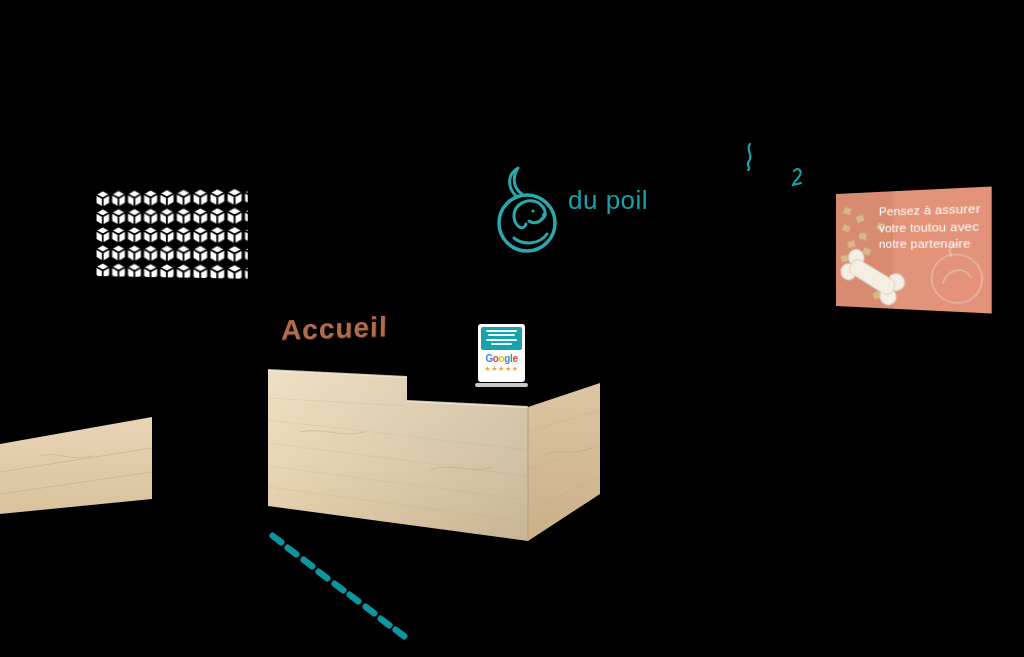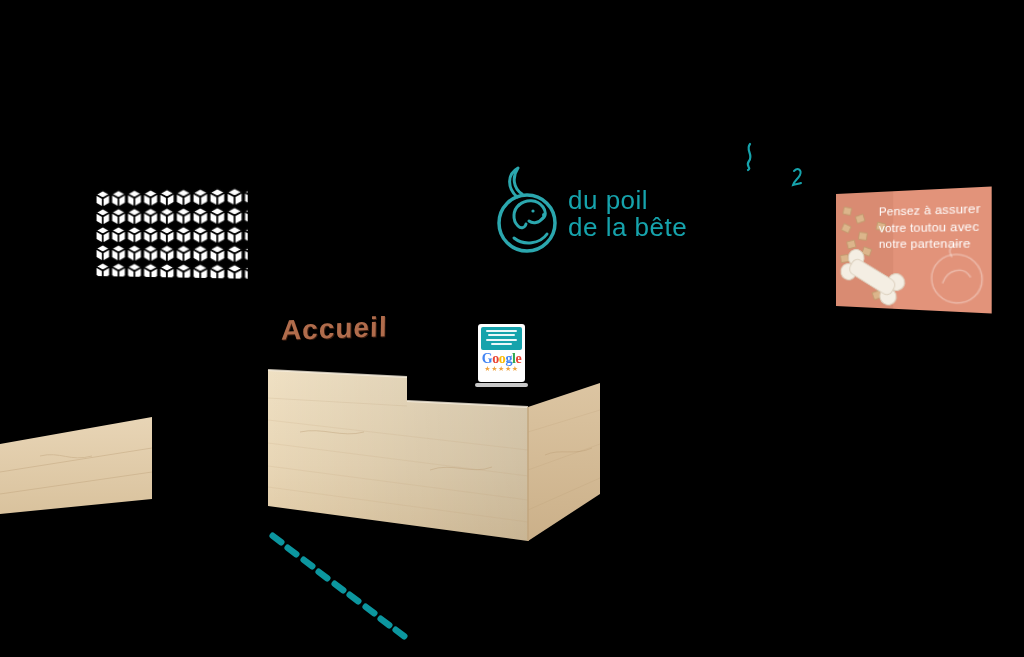--- a/index.html
+++ b/index.html
@@ -35,21 +35,21 @@
     position:absolute;left:478px;top:324px;width:47px;height:58px;
     background:#fff;border-radius:3px;padding:3px 3px 1px;box-sizing:border-box;
     box-shadow:0 1px 2px rgba(0,0,0,.6);
   }
   .gsign-header{
     background:var(--teal,#16a3ac);border-radius:2px;height:23px;padding-top:3px;box-sizing:border-box;
   }
   .gsign-header .bar{height:2px;background:rgba(255,255,255,.92);border-radius:1px;margin:0 5px 2.4px;}
   .gsign-header .bar.b2{margin-left:7px;margin-right:7px;}
   .gsign-header .bar.b4{margin-left:10px;margin-right:10px;}
-  .google-word{text-align:center;font-size:14px;font-weight:bold;letter-spacing:-.4px;margin-top:3px;line-height:11px;font-family:Liberation Serif, serif;}
+  .google-word{text-align:center;font-size:10px;font-weight:bold;letter-spacing:-.4px;margin-top:3px;line-height:11px;}
   .gstars{
     text-align:center;font-size:7px;letter-spacing:.6px;margin-top:1px;
     color:var(--star,#f0a23c);font-family:"DejaVu Sans",sans-serif;line-height:8px;
   }
   .gsign-base{
     position:absolute;left:-3px;right:-3px;bottom:-5px;height:4px;
     background:#c9c9c9;border-radius:2px;box-shadow:0 2px 2px rgba(0,0,0,.7);
   }
 
   
@@ -166,21 +166,20 @@
       </defs>
       <rect width="148" height="86" fill="#000"></rect>
       <rect width="148" height="86" fill="url(#blocks)"></rect>
     </svg>
   </div>
 
   <div class="accueil">Accueil</div>
 
   <div class="logo-text">
     <div>du poil</div>
-    <div>de la bête</div>
   </div>
 
   <div class="gsign">
     <div class="gsign-header">
       <div class="bar b1"></div>
       <div class="bar b2"></div>
       <div class="bar b3"></div>
       <div class="bar b4"></div>
     </div>
     <div class="google-word">

